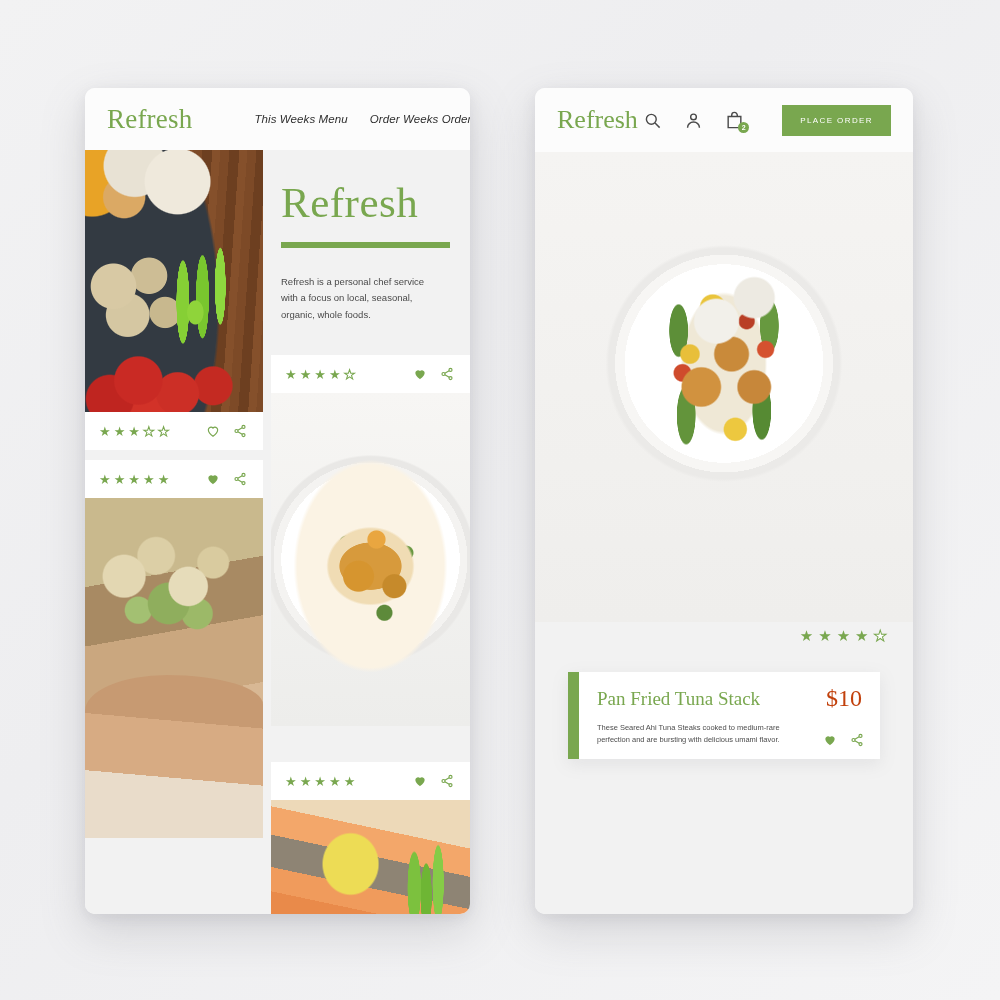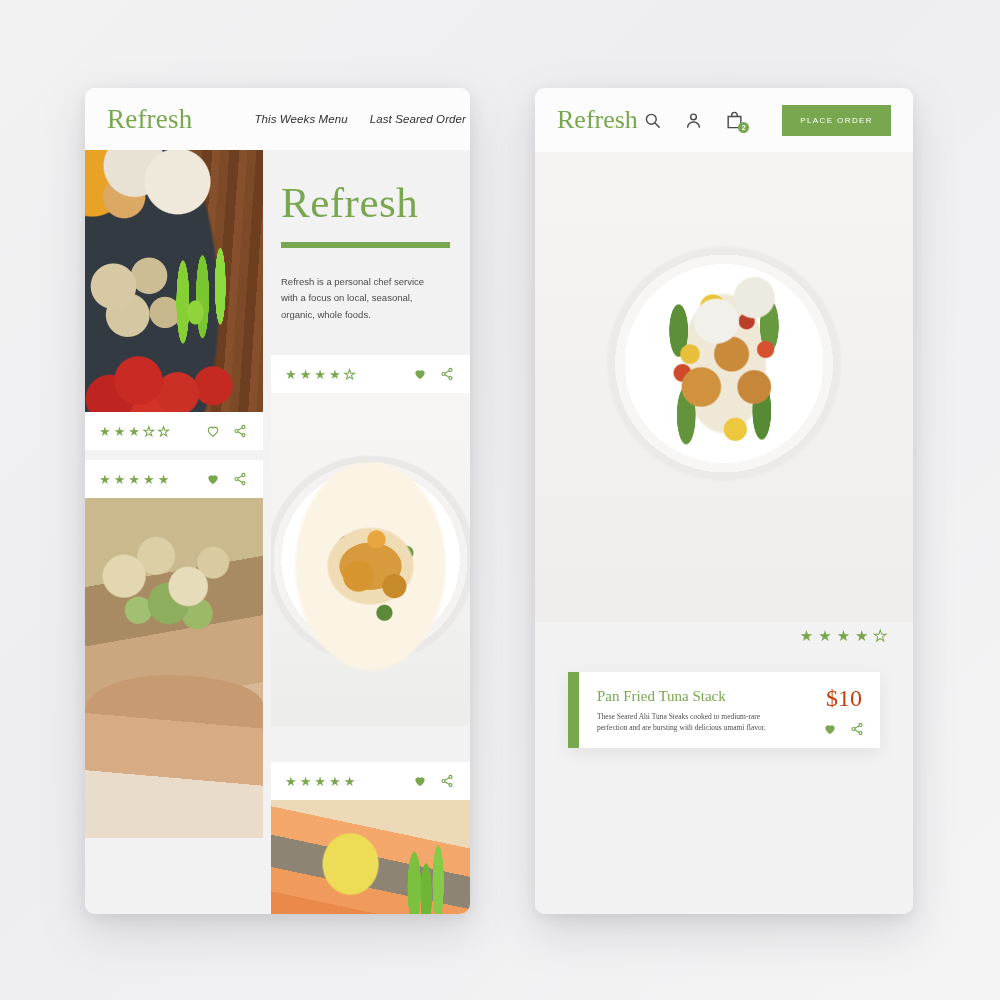--- a/index.html
+++ b/index.html
@@ -226,48 +226,48 @@
     position: absolute; left: 33px; top: 520px; width: 312px;
     background: #fff;
     box-shadow: 0 5px 16px rgba(120,120,130,0.13);
     display: flex;
   }
   .dish-accent { width: 11px; background: #79a74f; }
   .dish-in { flex: 1; padding: 16px 18px 14px 18px; position: relative; }
   .dish-top { display: flex; align-items: flex-start; justify-content: space-between; }
   .dish-title {
     font-family: "Liberation Serif", serif;
-    font-size: 15px; color: #79a74f; font-weight: normal;
+    font-size: 19px; color: #79a74f; font-weight: normal;
   }
   .dish-price {
     font-family: "Liberation Serif", serif;
     font-size: 24px; color: #c2410c; line-height: .9;
   }
-  .dish-desc { font-size: 7.5px; line-height: 1.55; color: #4d4d4d; max-width: 195px; margin-top: 1px; font-family: Liberation Serif, serif; }
+  .dish-desc { font-size: 7.5px; line-height: 1.55; color: #4d4d4d; max-width: 195px; margin-top: 12px; }
   .dish-acts { position: absolute; right: 16px; bottom: 12px; display: flex; gap: 13px; }
 
   .pager {
     position: absolute; left: 0; right: 0; top: 622px;
     display: flex; align-items: center; justify-content: center; gap: 0;
   }
   .pager span {
     font-size: 10px; letter-spacing: 2px; color: #79a74f; padding: 0 26px; cursor: pointer;
   }
   .pager .div { width: 1px; height: 15px; background: #d6d6d6; padding: 0; }
 </style>
 </head>
 <body>
 
 <div class="phone" id="phone-left">
 
   <div class="l-header">
     <div class="logo-left">Refresh</div>
     <div class="l-nav">
       <span>This Weeks Menu</span>
-      <span>Last Seared Order</span>
+      <span>Order Weeks Order</span>
     </div>
   </div>
 
   <div class="l-body">
 
     <div class="col-a">
 
       <div class="card">
         <div class="photo ph-veg"></div>
         <div class="meta-bar">

